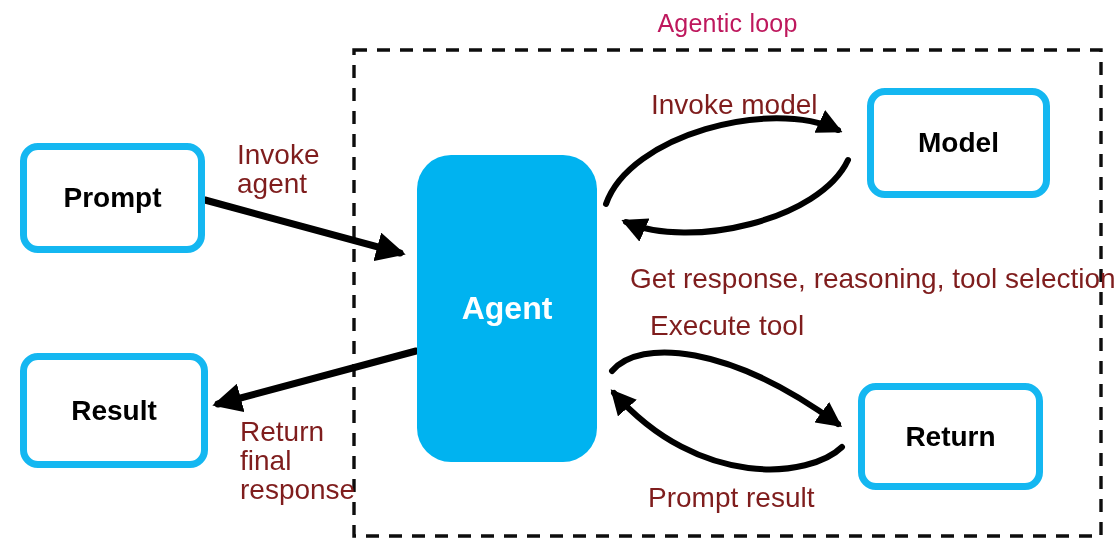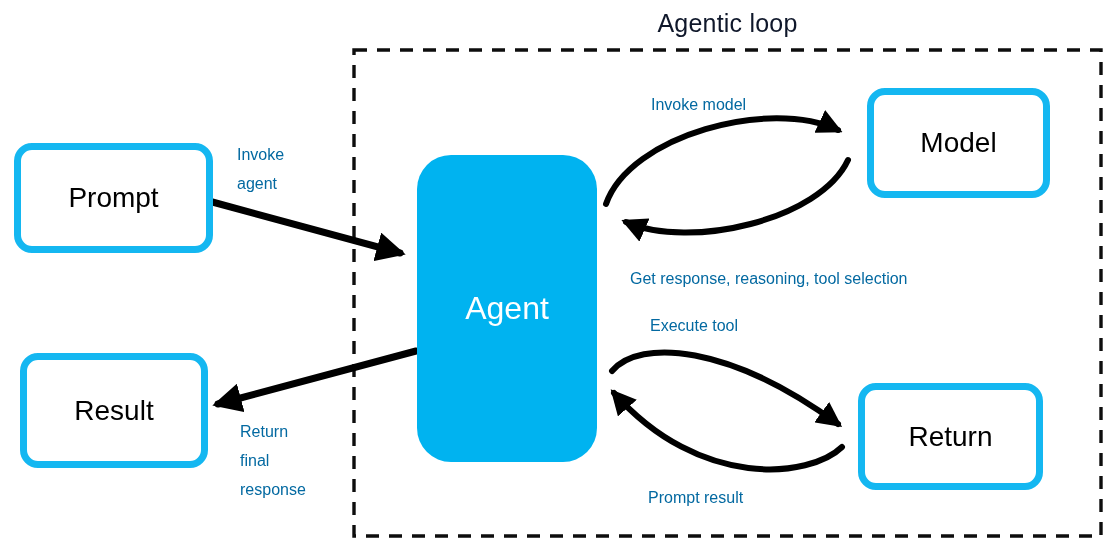--- a/index.html
+++ b/index.html
@@ -9,45 +9,45 @@
     background:#ffffff;
     font-family:"Liberation Sans","DejaVu Sans",sans-serif;
     overflow:hidden;
   }
   .layer{position:absolute;left:0;top:0;width:1118px;height:555px;}
   .diagram-title{
     position:absolute;
     left:353px;top:9px;width:749px;
     text-align:center;
     font-size:25px;
-    color:#0f172a;
+    color:#be185d;
     letter-spacing:0.2px;
   }
   .node{
     position:absolute;
     display:flex;align-items:center;justify-content:center;
     box-sizing:border-box;
     background:#ffffff;
     border:7px solid #14b7f1;
     border-radius:18px;
-    font-weight:normal;
+    font-weight:bold;
     font-size:28px;
     color:#000000;
   }
   .node.filled{
     background:#00b3f0;
     border:none;
     border-radius:34px;
     color:#ffffff;
     font-size:32px;
   }
   .edge-label{
     position:absolute;
-    font-size:16px;
-    color:#0369a1;
+    font-size:28px;
+    color:#7f1d1d;
     line-height:29px;
     white-space:pre-line;
   }
   svg .arrow{fill:none;stroke:#000000;stroke-linecap:round;}
 </style>
 </head>
 <body>
 
 <div class="stage">
 
@@ -68,21 +68,21 @@
 
     <path class="arrow" d="M 848 160 C 820 220, 690 250, 626 222" stroke-width="6" marker-end="url(#ah)"></path>
 
     <path class="arrow" d="M 612 371 C 640 338, 730 345, 838 424" stroke-width="6" marker-end="url(#ah)"></path>
 
     <path class="arrow" d="M 842 447 C 810 478, 700 490, 614 393" stroke-width="6" marker-end="url(#ah)"></path>
   </svg>
 
   <div class="diagram-title">Agentic loop</div>
 
-  <div class="node" style="left:14px;top:143px;width:199px;height:110px;">
+  <div class="node" style="left:20px;top:143px;width:185px;height:110px;">
     <span>Prompt</span>
   </div>
 
   <div class="node" style="left:12px;top:353px;width:188px;height:115px;margin-left:8px;">
     <span>Result</span>
   </div>
 
   <div class="node filled" style="left:417px;top:155px;width:180px;height:307px;">
     <span>Agent</span>
   </div>

